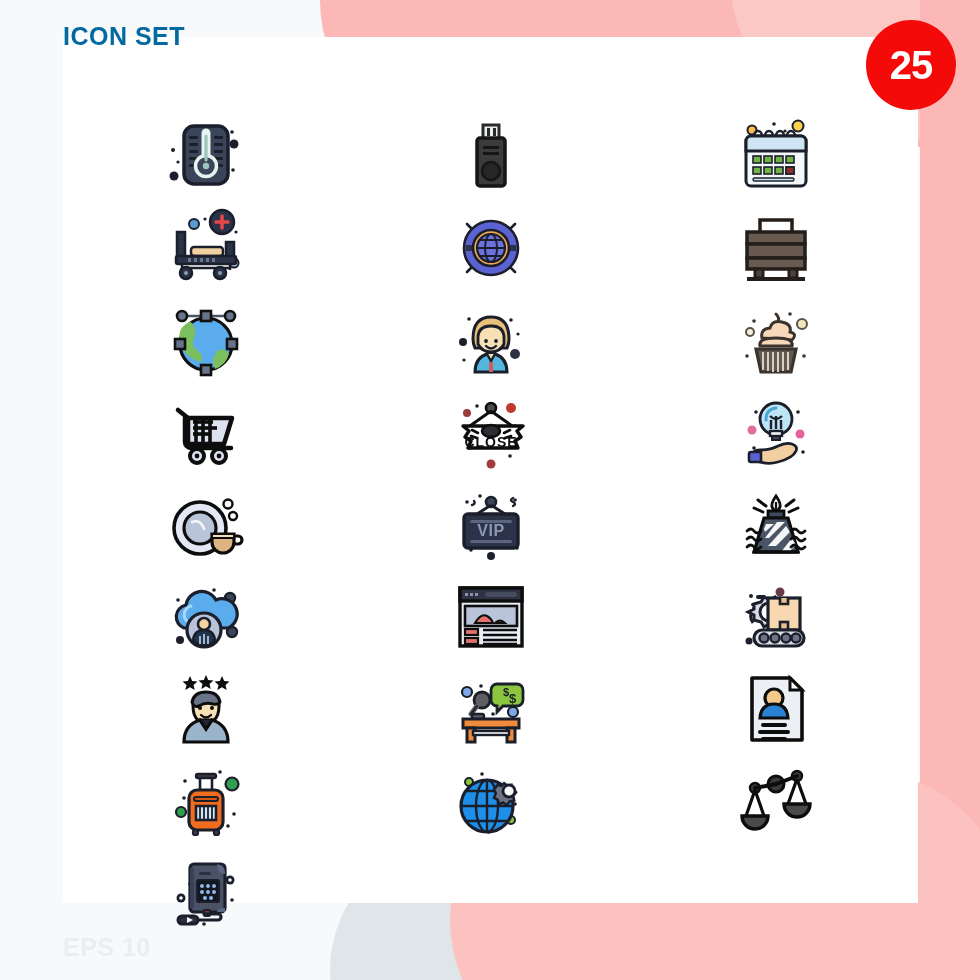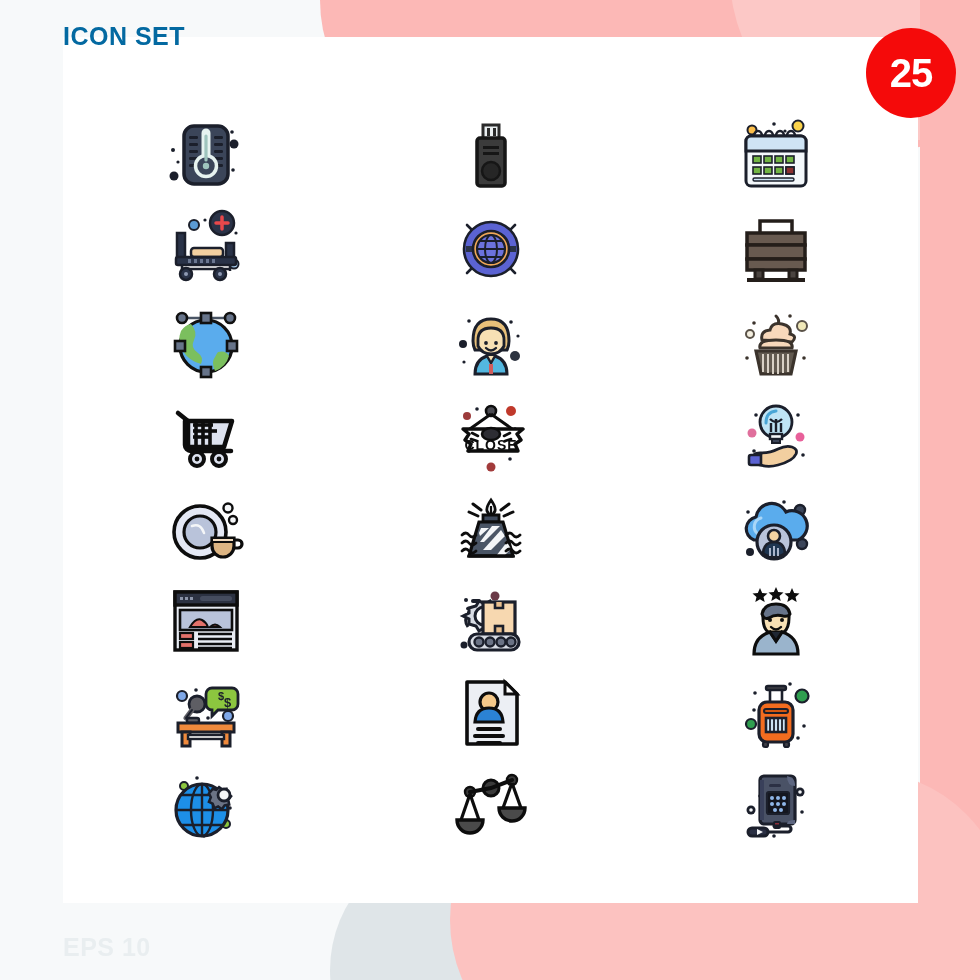--- a/index.html
+++ b/index.html
@@ -56,21 +56,21 @@
     font-weight:bold;
     color:#0369a1;
     letter-spacing:0.5px;
     z-index:10;
     line-height:1;
   }
 
   
   #count-badge {
     position:absolute;
-    right:24px; top:28px;
+    right:24px; top:20px;
     width:90px; height:90px;
     border-radius:50%;
     background:#f50a0a;
     color:#fff;
     display:flex; align-items:center; justify-content:center;
     font-size:40px; font-weight:bold;
     z-index:20;
     letter-spacing:-1px;
   }
 
@@ -380,20 +380,38 @@
       <circle cx="73" cy="38" r="4" fill="#f4f6f8" stroke="#0d0d0d" stroke-width="2.4"></circle>
       <circle cx="40" cy="50" r="26" fill="#e4e8f4" stroke="#0d0d0d" stroke-width="3.6"></circle>
       <circle cx="40" cy="50" r="16" fill="#b9c3da" stroke="#0d0d0d" stroke-width="3.2"></circle>
       <path d="M32 44 q9 -3 12 7" fill="none" stroke="#f4f6f8" stroke-width="2.6" stroke-linecap="round"></path>
       <path d="M52 56 h22 v8 a11 11 0 0 1 -11 11 a11 11 0 0 1 -11 -11z" fill="#ddb583" stroke="#0d0d0d" stroke-width="3.2"></path>
       <path d="M74 58 h4 a4 4 0 0 1 0 8 h-4" fill="none" stroke="#0d0d0d" stroke-width="3.2"></path>
       <path d="M52 56 h22 v4 h-22z" fill="#f2dcc0" stroke="#0d0d0d" stroke-width="2"></path>
     </svg>
   </div>
 
+  <div class="icon-cell">
+    <svg width="92" height="92" viewBox="0 0 92 92">
+      <circle cx="22" cy="24" r="1.8" fill="#1b1f2b"></circle>
+      <circle cx="35" cy="18" r="1.8" fill="#1b1f2b"></circle>
+      <circle cx="70" cy="22" r="1.8" fill="#1b1f2b"></circle>
+      <circle cx="26" cy="72" r="1.8" fill="#1b1f2b"></circle>
+      <circle cx="46" cy="78" r="4" fill="#1b1f2b"></circle>
+      <circle cx="72" cy="70" r="1.8" fill="#1b1f2b"></circle>
+      <path d="M27 27 q4 -1 2 -4" stroke="#1b1f2b" stroke-width="2.4" fill="none" stroke-linecap="round"></path>
+      <path d="M68 20 q-4 2 0 4 q4 2 0 4" stroke="#1b1f2b" stroke-width="2.4" fill="none" stroke-linecap="round"></path>
+      <circle cx="46" cy="24" r="5" fill="#3b4559" stroke="#1b1f2b" stroke-width="2.6"></circle>
+      <path d="M46 27 L29 38 M46 27 L63 38" stroke="#1b1f2b" stroke-width="3"></path>
+      <rect x="19" y="36" width="54" height="34" rx="4" fill="#2c3348" stroke="#1b1f2b" stroke-width="3.4"></rect>
+      <rect x="25" y="42" width="42" height="3" rx="1.5" fill="#5b6580"></rect>
+      <rect x="25" y="62" width="42" height="3" rx="1.5" fill="#5b6580"></rect>
+      <text x="46" y="58" text-anchor="middle" font-family="Liberation Sans, sans-serif" font-size="16" font-weight="bold" fill="#8e99b5" letter-spacing="0.5">VIP</text>
+    </svg>
+  </div>
 
   <div class="icon-cell">
     <svg width="92" height="92" viewBox="0 0 92 92">
       <g stroke="#0d0d0d" stroke-width="3" stroke-linecap="round">
         <path d="M28 22 l8 6"></path>
           <path d="M24 30 l9 4"></path>
         <path d="M64 22 l-8 6"></path>
           <path d="M68 30 l-9 4"></path>
       </g>
       <path d="M46 18 q5 7 4 11 q-2 4 -4 4 q-2 0 -4 -4 q-1 -4 4 -11z" fill="#f4f6f8" stroke="#0d0d0d" stroke-width="2.8"></path>

